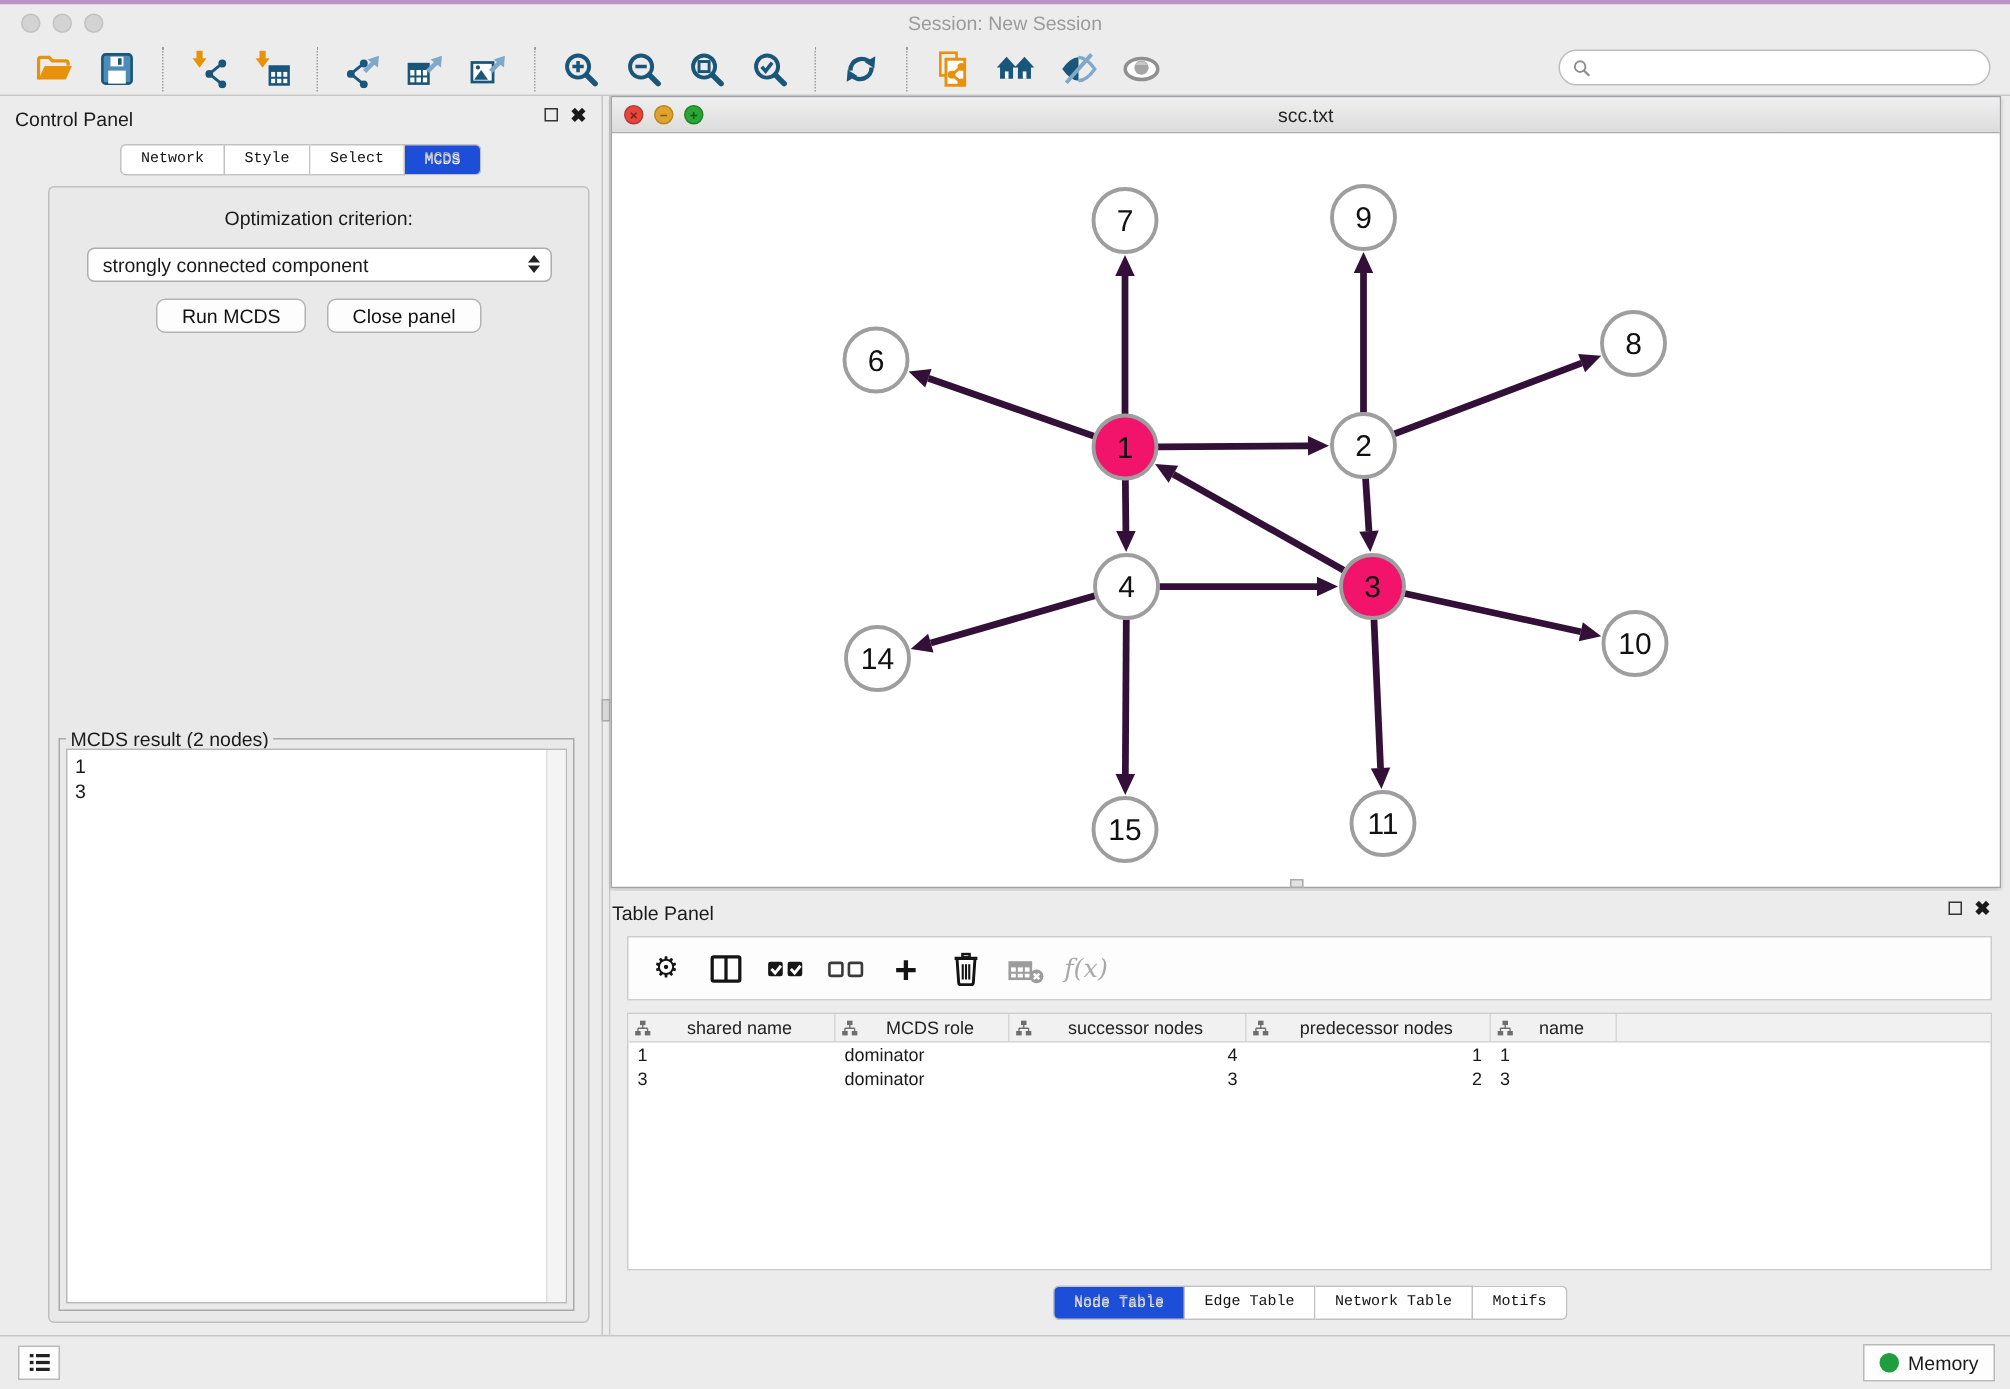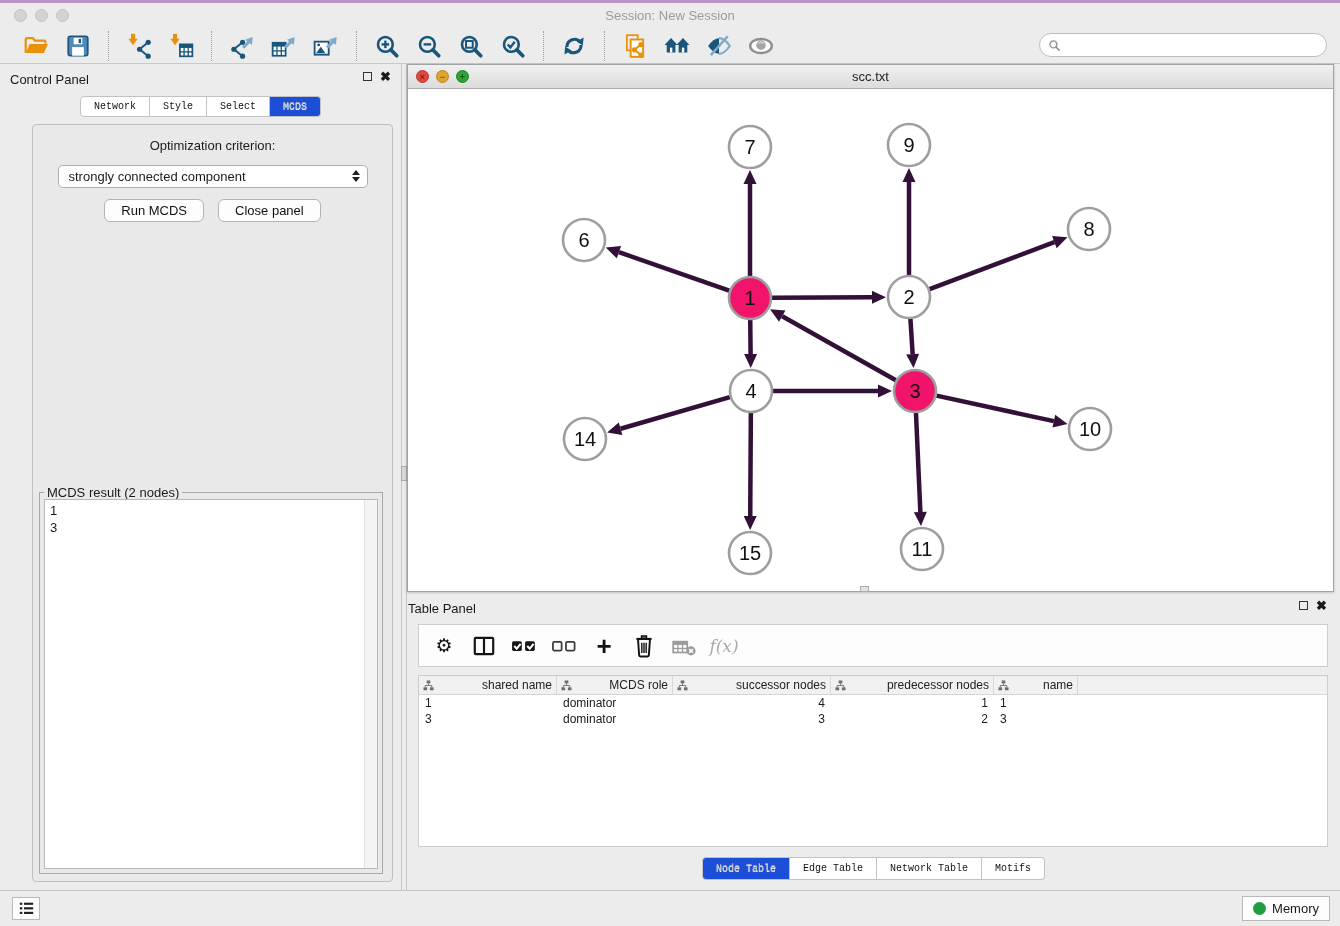--- a/index.html
+++ b/index.html
@@ -74,21 +74,21 @@
   .tp-toolbar { position:absolute; left:11px; right:12px; top:30px; height:43px; background:#FDFDFD; border:1px solid #CDCDCD; display:flex; align-items:center; padding-left:12px; gap:14px; }
   .tpi { width:26px; height:26px; display:flex; align-items:center; justify-content:center; cursor:pointer; }
   .tpi.disabled { cursor:default; }
   .gear-glyph { font-size:19px; color:#141414; line-height:1; }
   .plus-glyph { font-size:26px; font-weight:bold; color:#141414; line-height:20px; }
   .fx-glyph { font-family:"DejaVu Serif", serif; font-style:italic; font-size:17px; color:#A9A9A9; }
 
   .tp-table { position:absolute; left:11px; right:12px; top:81px; bottom:43px; background:#fff; border:1px solid #CDCDCD; overflow:hidden; }
   .tp-cols { display:flex; height:19px; background:#F1F1F1; border-bottom:1px solid #D5D5D5; }
   .tp-col { display:flex; align-items:center; border-right:1px solid #D8D8D8; font-size:12px; color:#222; padding:0 4px; }
-  .tp-col .lbl { flex:1; text-align:right; }
+  .tp-col .lbl { flex:1; text-align:center; }
   .tp-row { display:flex; height:16px; }
   .tp-cell { font-size:12px; padding:0 6px; display:flex; align-items:center; }
   .tp-cell.right { justify-content:flex-end; }
 
   .tp-tabs { position:absolute; left:0; right:0; bottom:10px; display:flex; justify-content:center; }
   .tp-tabs .seg-tab { height:23px; }
 
   
   .statusbar { position:absolute; left:0; right:0; bottom:0; height:36px; background:#ECECEC; border-top:1px solid #C6C6C6; }
   .sb-left-btn { position:absolute; left:12px; top:6px; width:28px; height:23px; background:#FDFDFD; border:1px solid #B9B9B9; display:flex; align-items:center; justify-content:center; cursor:pointer; }

